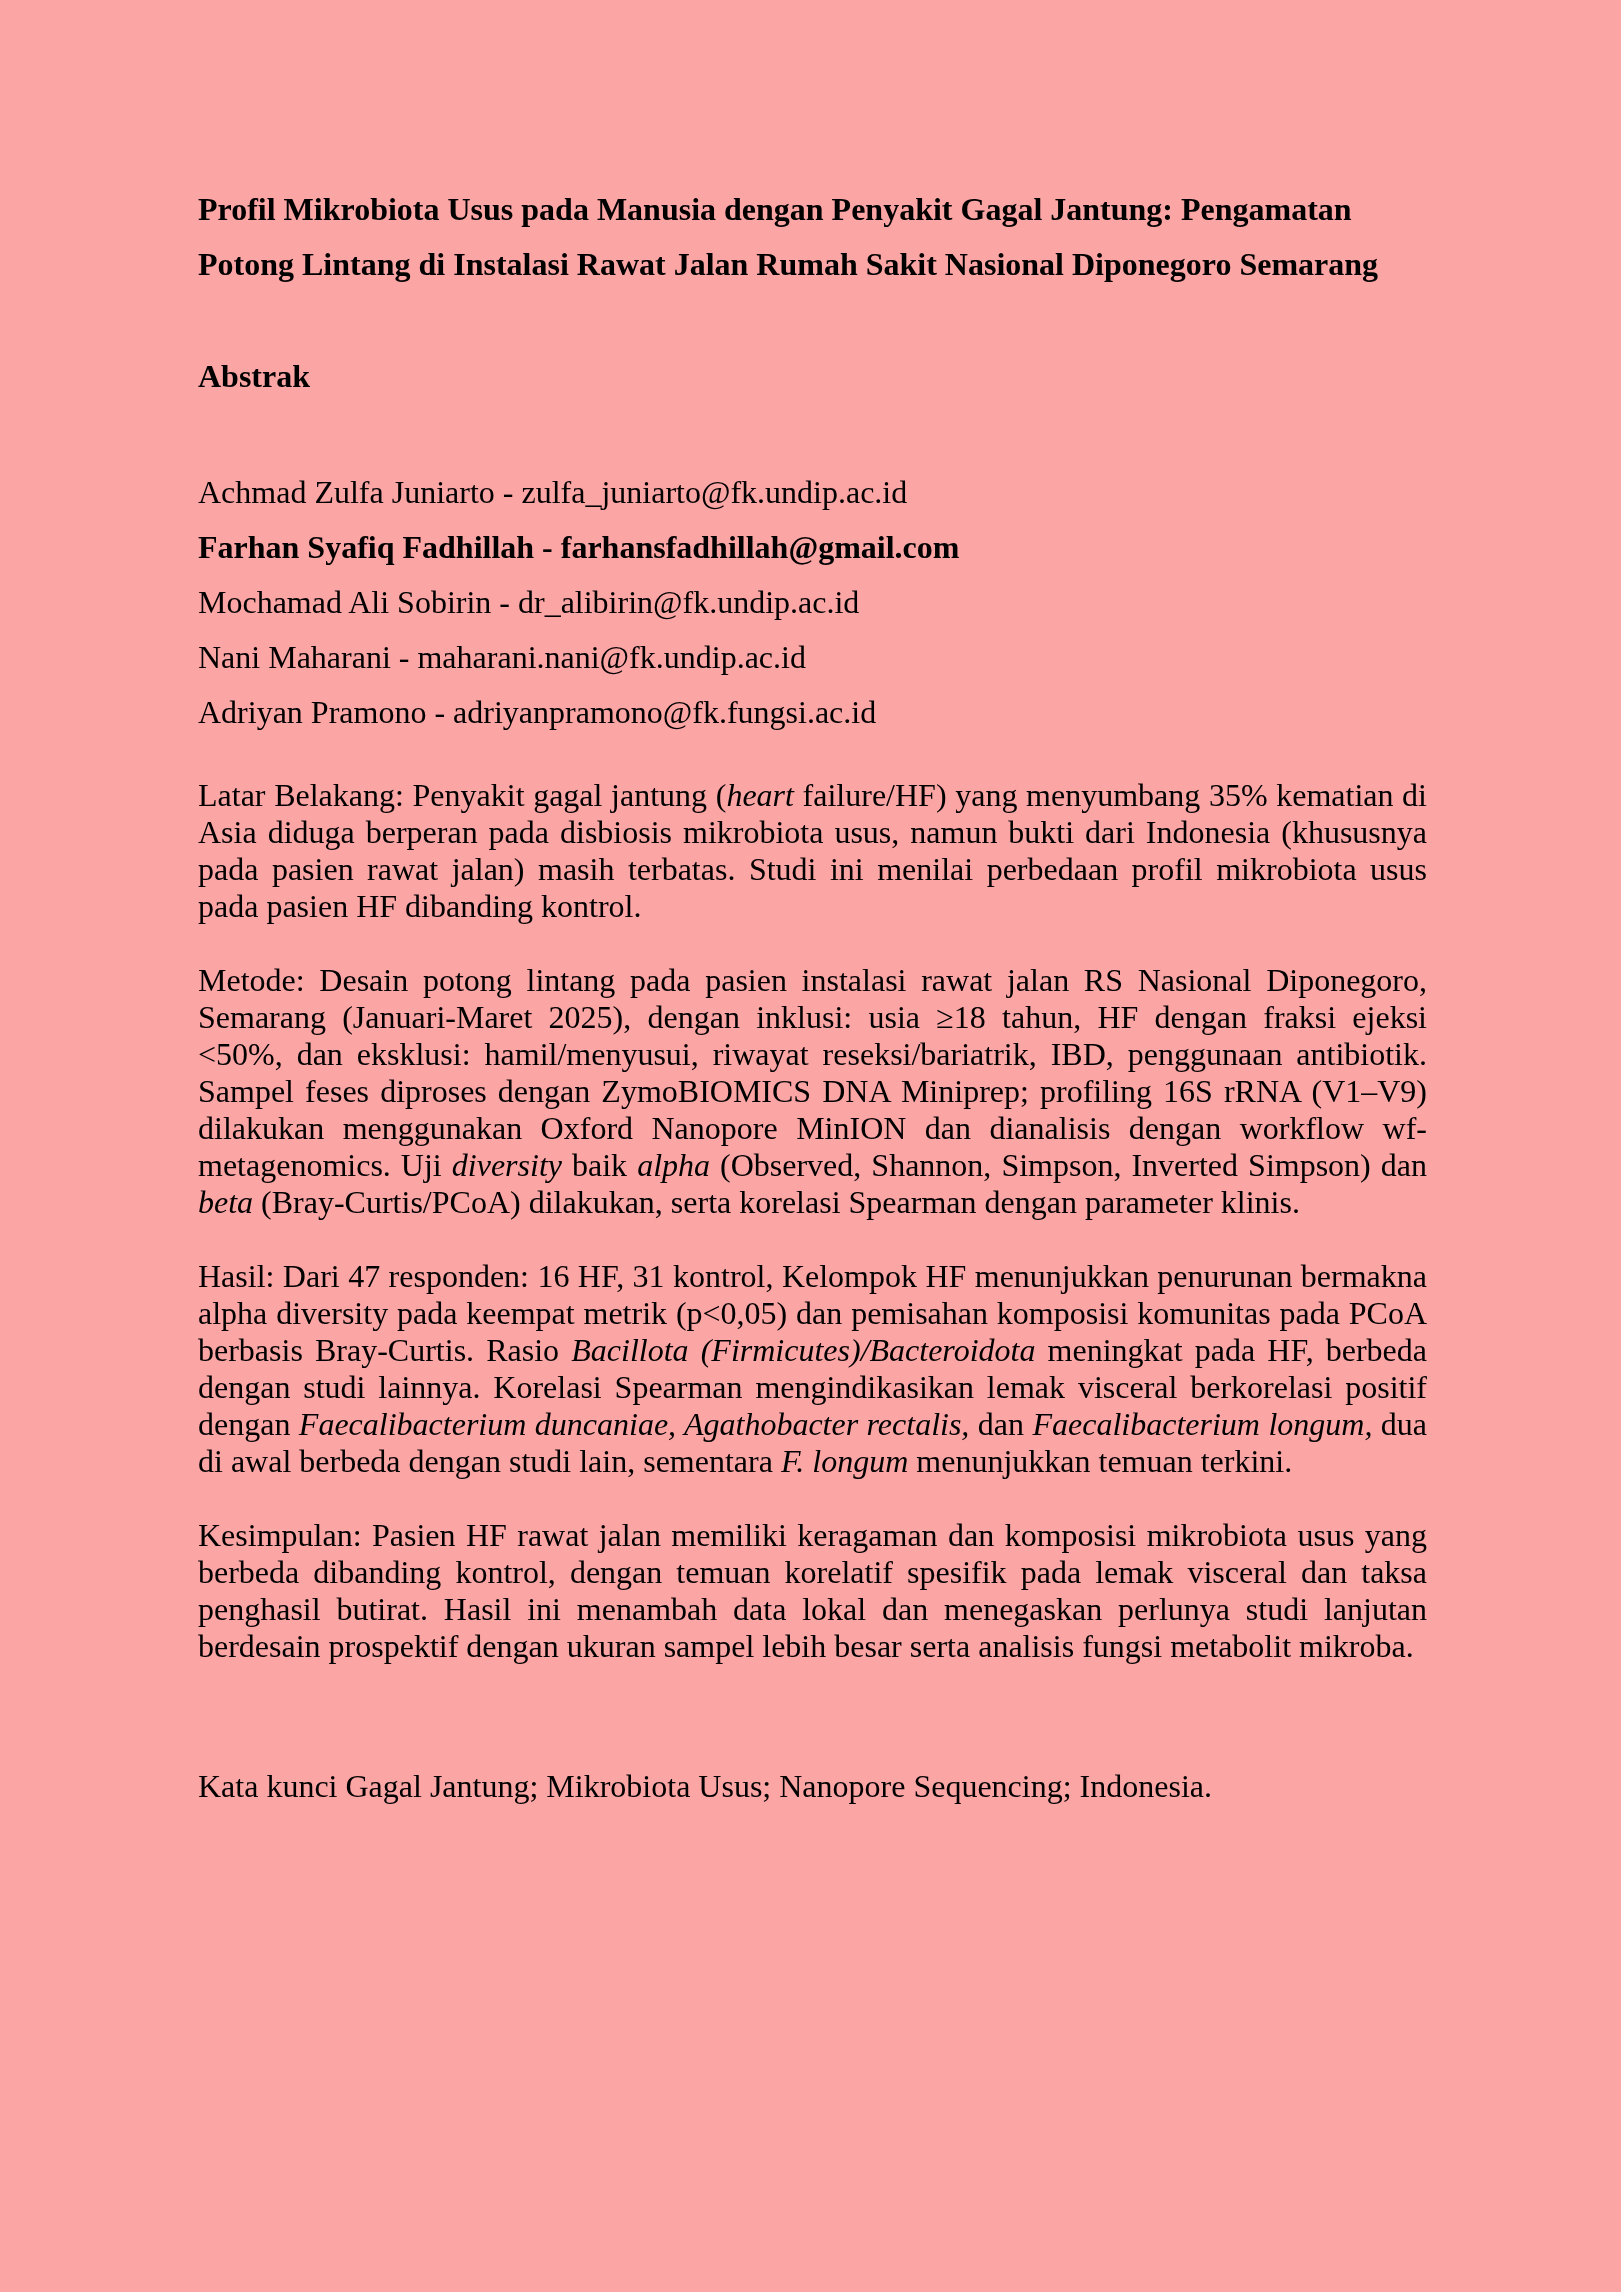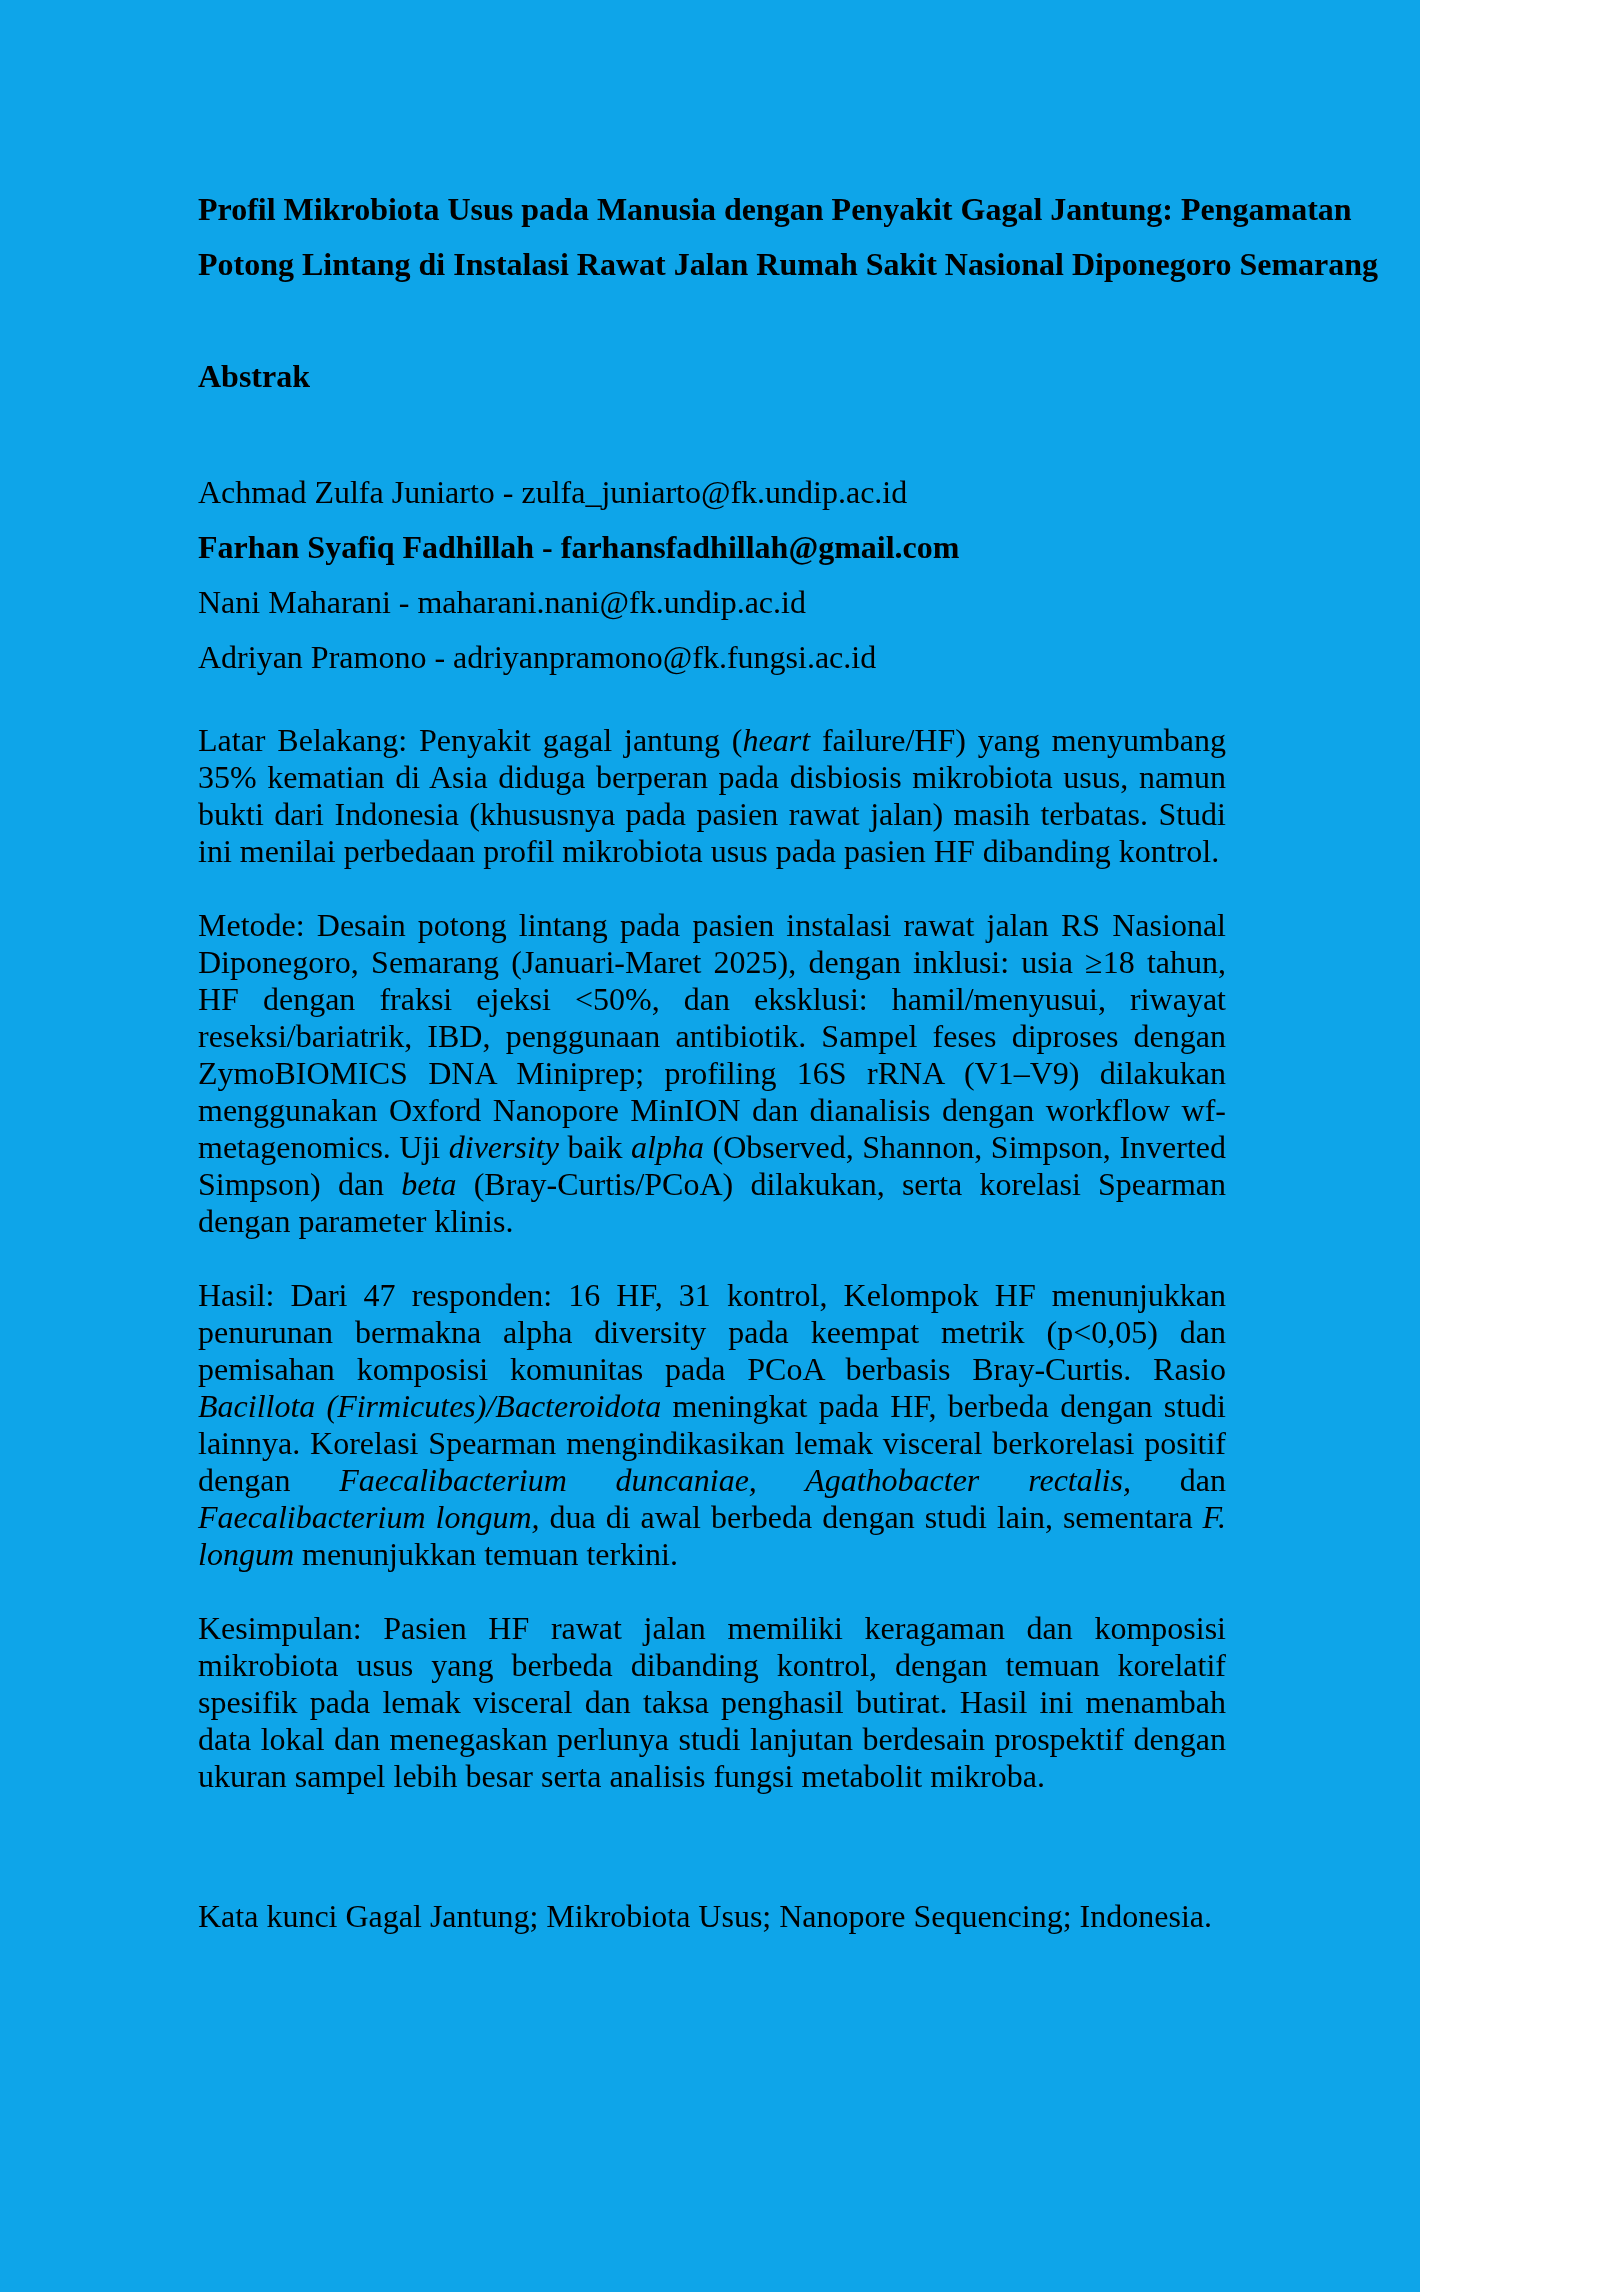--- a/index.html
+++ b/index.html
@@ -1,20 +1,20 @@
 <!DOCTYPE html>
 <html><head>
 <meta charset="utf-8">
 <style>
   * { margin: 0; padding: 0; box-sizing: border-box; }
   html, body { background: #ffffff; }
   .page {
-    width: 1420px;
+    width: 1621px;
     min-height: 2293px;
-    background: #0ea5e9;
+    background: #fca5a5;
     color: #000000;
     font-family: "Liberation Serif", "DejaVu Serif", serif;
     font-size: 32px;
     padding: 182px 194px 294px 198px;
   }
   .b { font-weight: normal; }
   .i { font-style: italic; }
   .title {
     font-size: 32px;
     font-weight: bold;
@@ -48,20 +48,21 @@
   <h1 class="title">
     <span class="title-line">Profil Mikrobiota Usus pada Manusia dengan Penyakit Gagal Jantung: Pengamatan</span>
     <span class="title-line">Potong Lintang di Instalasi Rawat Jalan Rumah Sakit Nasional Diponegoro Semarang</span>
   </h1>
 
   <h2 class="abstract-heading">Abstrak</h2>
 
   <div class="authors">
     <p class="author-line"><span>Achmad Zulfa Juniarto</span><span> - </span><span>zulfa_juniarto@fk.undip.ac.id</span></p>
     <p class="author-line lead"><span>Farhan Syafiq Fadhillah</span><span> - </span><span>farhansfadhillah@gmail.com</span></p>
+    <p class="author-line"><span>Mochamad Ali Sobirin</span><span> - </span><span>dr_alibirin@fk.undip.ac.id</span></p>
     <p class="author-line"><span>Nani Maharani</span><span> - </span><span>maharani.nani@fk.undip.ac.id</span></p>
     <p class="author-line"><span>Adriyan Pramono</span><span> - </span><span>adriyanpramono@fk.fungsi.ac.id</span></p>
   </div>
 
   <p class="body-para"><span class="b">Latar Belakang:</span><span> Penyakit gagal jantung (</span><span class="i">heart</span><span> failure/HF) yang menyumbang 35% kematian di Asia diduga berperan pada disbiosis mikrobiota usus, namun bukti dari Indonesia (khususnya pada pasien rawat jalan) masih terbatas. Studi ini menilai perbedaan profil mikrobiota usus pada pasien HF dibanding kontrol.</span></p>
 
   <p class="body-para"><span class="b">Metode:</span><span> Desain potong lintang pada pasien instalasi rawat jalan RS Nasional Diponegoro, Semarang (Januari-Maret 2025), dengan inklusi: usia ≥18 tahun, HF dengan fraksi ejeksi &lt;50%, dan eksklusi: hamil/menyusui, riwayat reseksi/bariatrik, IBD, penggunaan antibiotik. Sampel feses diproses dengan ZymoBIOMICS DNA Miniprep; profiling 16S rRNA (V1–V9) dilakukan menggunakan Oxford Nanopore MinION dan dianalisis dengan workflow wf-metagenomics. Uji </span><span class="i">diversity</span><span> baik </span><span class="i">alpha</span><span> (Observed, Shannon, Simpson, Inverted Simpson) dan </span><span class="i">beta</span><span> (Bray-Curtis/PCoA) dilakukan, serta korelasi Spearman dengan parameter klinis.</span></p>
 
   <p class="body-para"><span class="b">Hasil:</span><span> Dari 47 responden: 16 HF, 31 kontrol, Kelompok HF menunjukkan penurunan bermakna alpha diversity pada keempat metrik (p&lt;0,05) dan pemisahan komposisi komunitas pada PCoA berbasis Bray-Curtis. Rasio </span><span class="i">Bacillota (Firmicutes)/Bacteroidota</span><span> meningkat pada HF, berbeda dengan studi lainnya. Korelasi Spearman mengindikasikan lemak visceral berkorelasi positif dengan </span><span class="i">Faecalibacterium duncaniae, Agathobacter rectalis,</span><span> dan </span><span class="i">Faecalibacterium longum,</span><span> dua di awal berbeda dengan studi lain, sementara </span><span class="i">F. longum</span><span> menunjukkan temuan terkini.</span></p>
 

